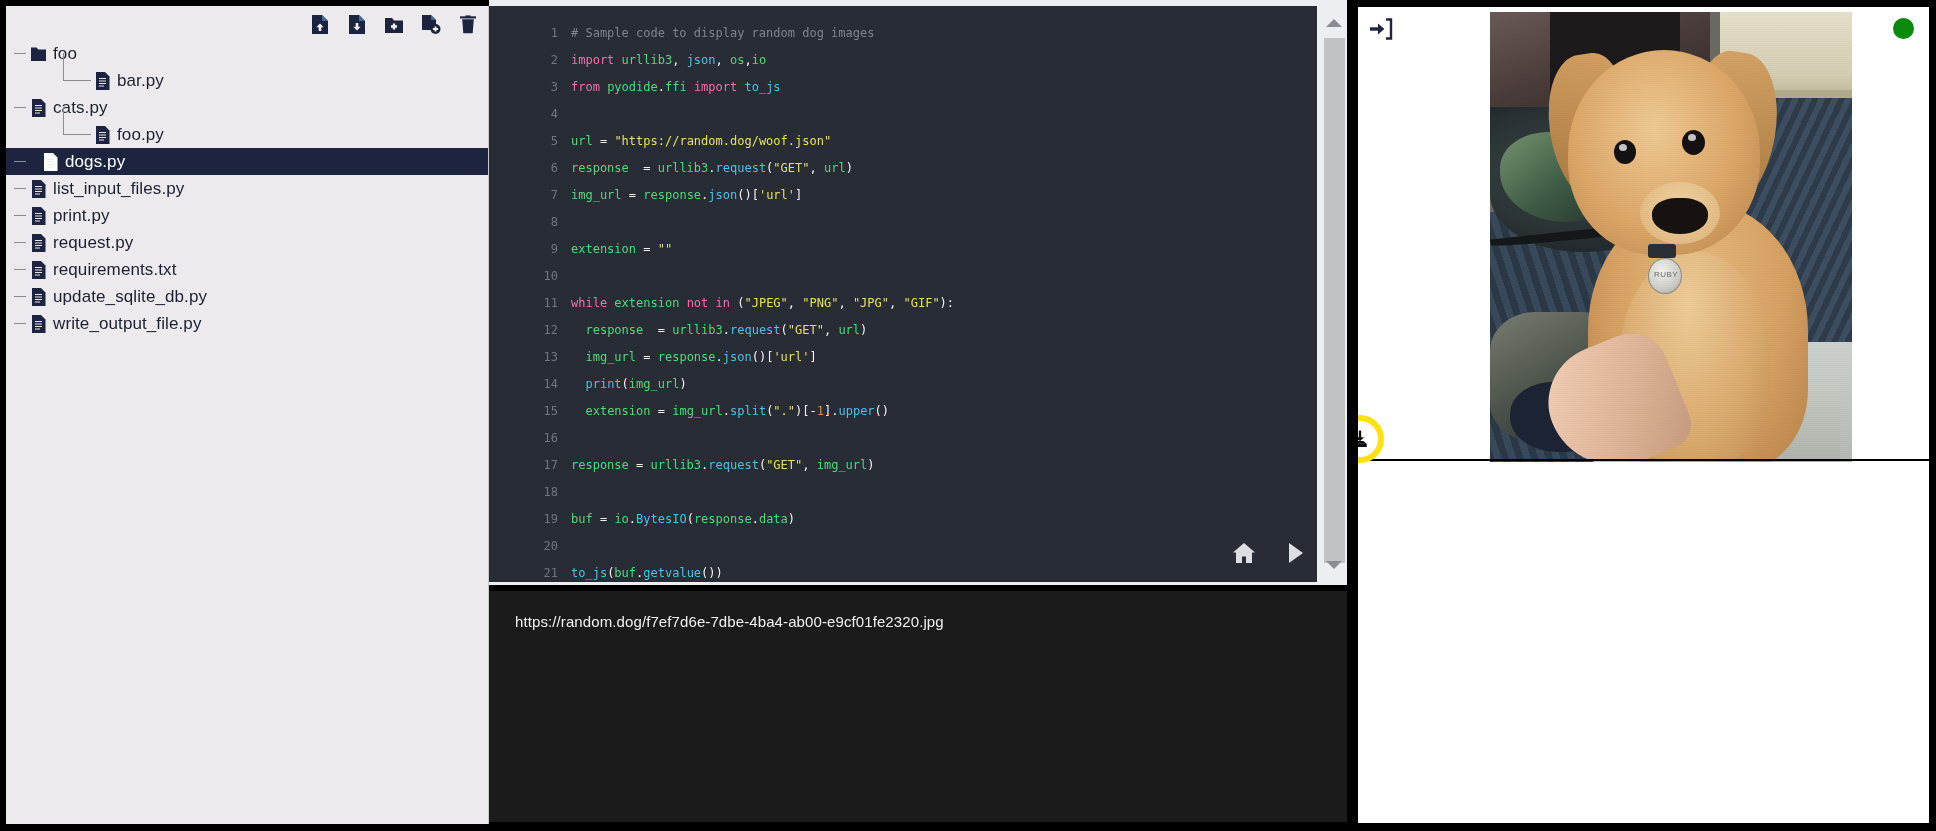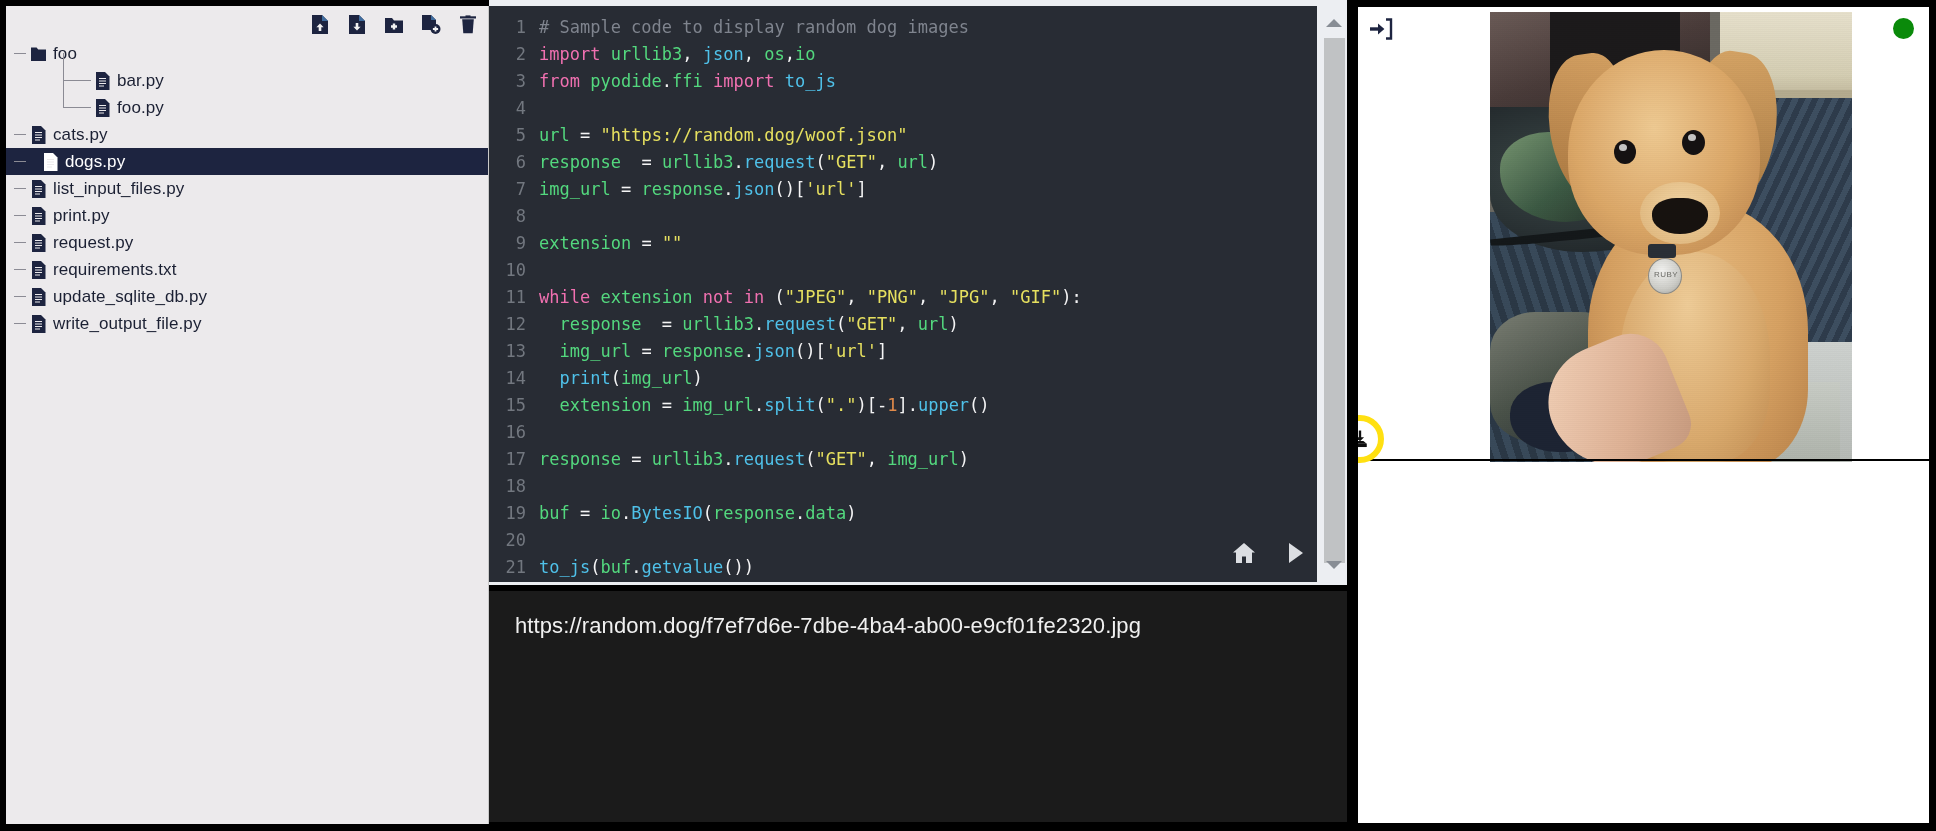--- a/index.html
+++ b/index.html
@@ -83,24 +83,25 @@
   }
   .editor {
     position: absolute;
     left: 0; top: 6px;
     width: 828px; height: 576px;
     background: #282c34;
     overflow: hidden;
   }
   .code {
     font-family: "DejaVu Sans Mono", "Liberation Mono", monospace;
-    font-size: 17px;
+    font-size: 12px;
     line-height: 27px;
-    padding-top: 8px;
+    padding-top: 14px;
     white-space: pre;
+    margin-left: 32px;
   }
   .code .ln {
     display: block;
     height: 27px;
   }
   .lnum {
     display: inline-block;
     width: 37px;
     text-align: right;
     color: #72777f;
@@ -152,21 +153,21 @@
   .console {
     position: absolute;
     left: 489px; top: 591px;
     width: 858px; height: 231px;
     background: #1b1b1b;
     padding: 22px 26px;
     overflow: hidden;
   }
   .console-line {
     color: #f0f0f0;
-    font-size: 22px;
+    font-size: 15px;
     font-family: "Liberation Sans", sans-serif;
     letter-spacing: 0.1px;
   }
 
   
   .rightpanel {
     position: absolute;
     left: 1357px; top: 6px;
     width: 573px; height: 818px;
     background: #ffffff;
@@ -323,42 +324,42 @@
           <span class="vline"></span>
           <span class="pad" style="width: 89px;"></span>
           <span style="color: rgb(29, 36, 64); display: flex;">
             <svg class="ft-icon" viewBox="0 0 15 18">
               <path d="M1 0h9l4.5 4.5V18H1z" fill="currentColor"></path>
               <path d="M4 6.5h7M4 9h7M4 11.5h7M4 14h5" stroke="#eceaec" stroke-width="1.1"></path>
             </svg>
           </span>
           <span class="ft-label">bar.py</span>
         </div>
+        <div class="ft-row">
+          <span class="dash"></span>
+          <span class="pad" style="width: 25px;"></span>
+          <span style="color: rgb(29, 36, 64); display: flex;">
+            <svg class="ft-icon" viewBox="0 0 15 18">
+              <path d="M1 0h9l4.5 4.5V18H1z" fill="currentColor"></path>
+              <path d="M4 6.5h7M4 9h7M4 11.5h7M4 14h5" stroke="#eceaec" stroke-width="1.1"></path>
+            </svg>
+          </span>
+          <span class="ft-label">cats.py</span>
+        </div>
         <div class="ft-row indent">
           <span class="dash"></span>
           <span class="vline"></span>
           <span class="pad" style="width: 89px;"></span>
           <span style="color: rgb(29, 36, 64); display: flex;">
             <svg class="ft-icon" viewBox="0 0 15 18">
               <path d="M1 0h9l4.5 4.5V18H1z" fill="currentColor"></path>
               <path d="M4 6.5h7M4 9h7M4 11.5h7M4 14h5" stroke="#eceaec" stroke-width="1.1"></path>
             </svg>
           </span>
           <span class="ft-label">foo.py</span>
-        </div>
-        <div class="ft-row">
-          <span class="dash"></span>
-          <span class="pad" style="width: 25px;"></span>
-          <span style="color: rgb(29, 36, 64); display: flex;">
-            <svg class="ft-icon" viewBox="0 0 15 18">
-              <path d="M1 0h9l4.5 4.5V18H1z" fill="currentColor"></path>
-              <path d="M4 6.5h7M4 9h7M4 11.5h7M4 14h5" stroke="#eceaec" stroke-width="1.1"></path>
-            </svg>
-          </span>
-          <span class="ft-label">cats.py</span>
         </div>
         <div class="ft-row selected">
           <span class="dash"></span>
           <span class="pad" style="width: 25px;"></span>
           <span style="color: rgb(255, 255, 255); display: flex;">
             <svg class="ft-icon" viewBox="0 0 15 18">
               <path d="M1 0h9l4.5 4.5V18H1z" fill="currentColor"></path>
               <path d="M4 6.5h7M4 9h7M4 11.5h7M4 14h5" stroke="#eceaec" stroke-width="1.1"></path>
             </svg>
           </span>

